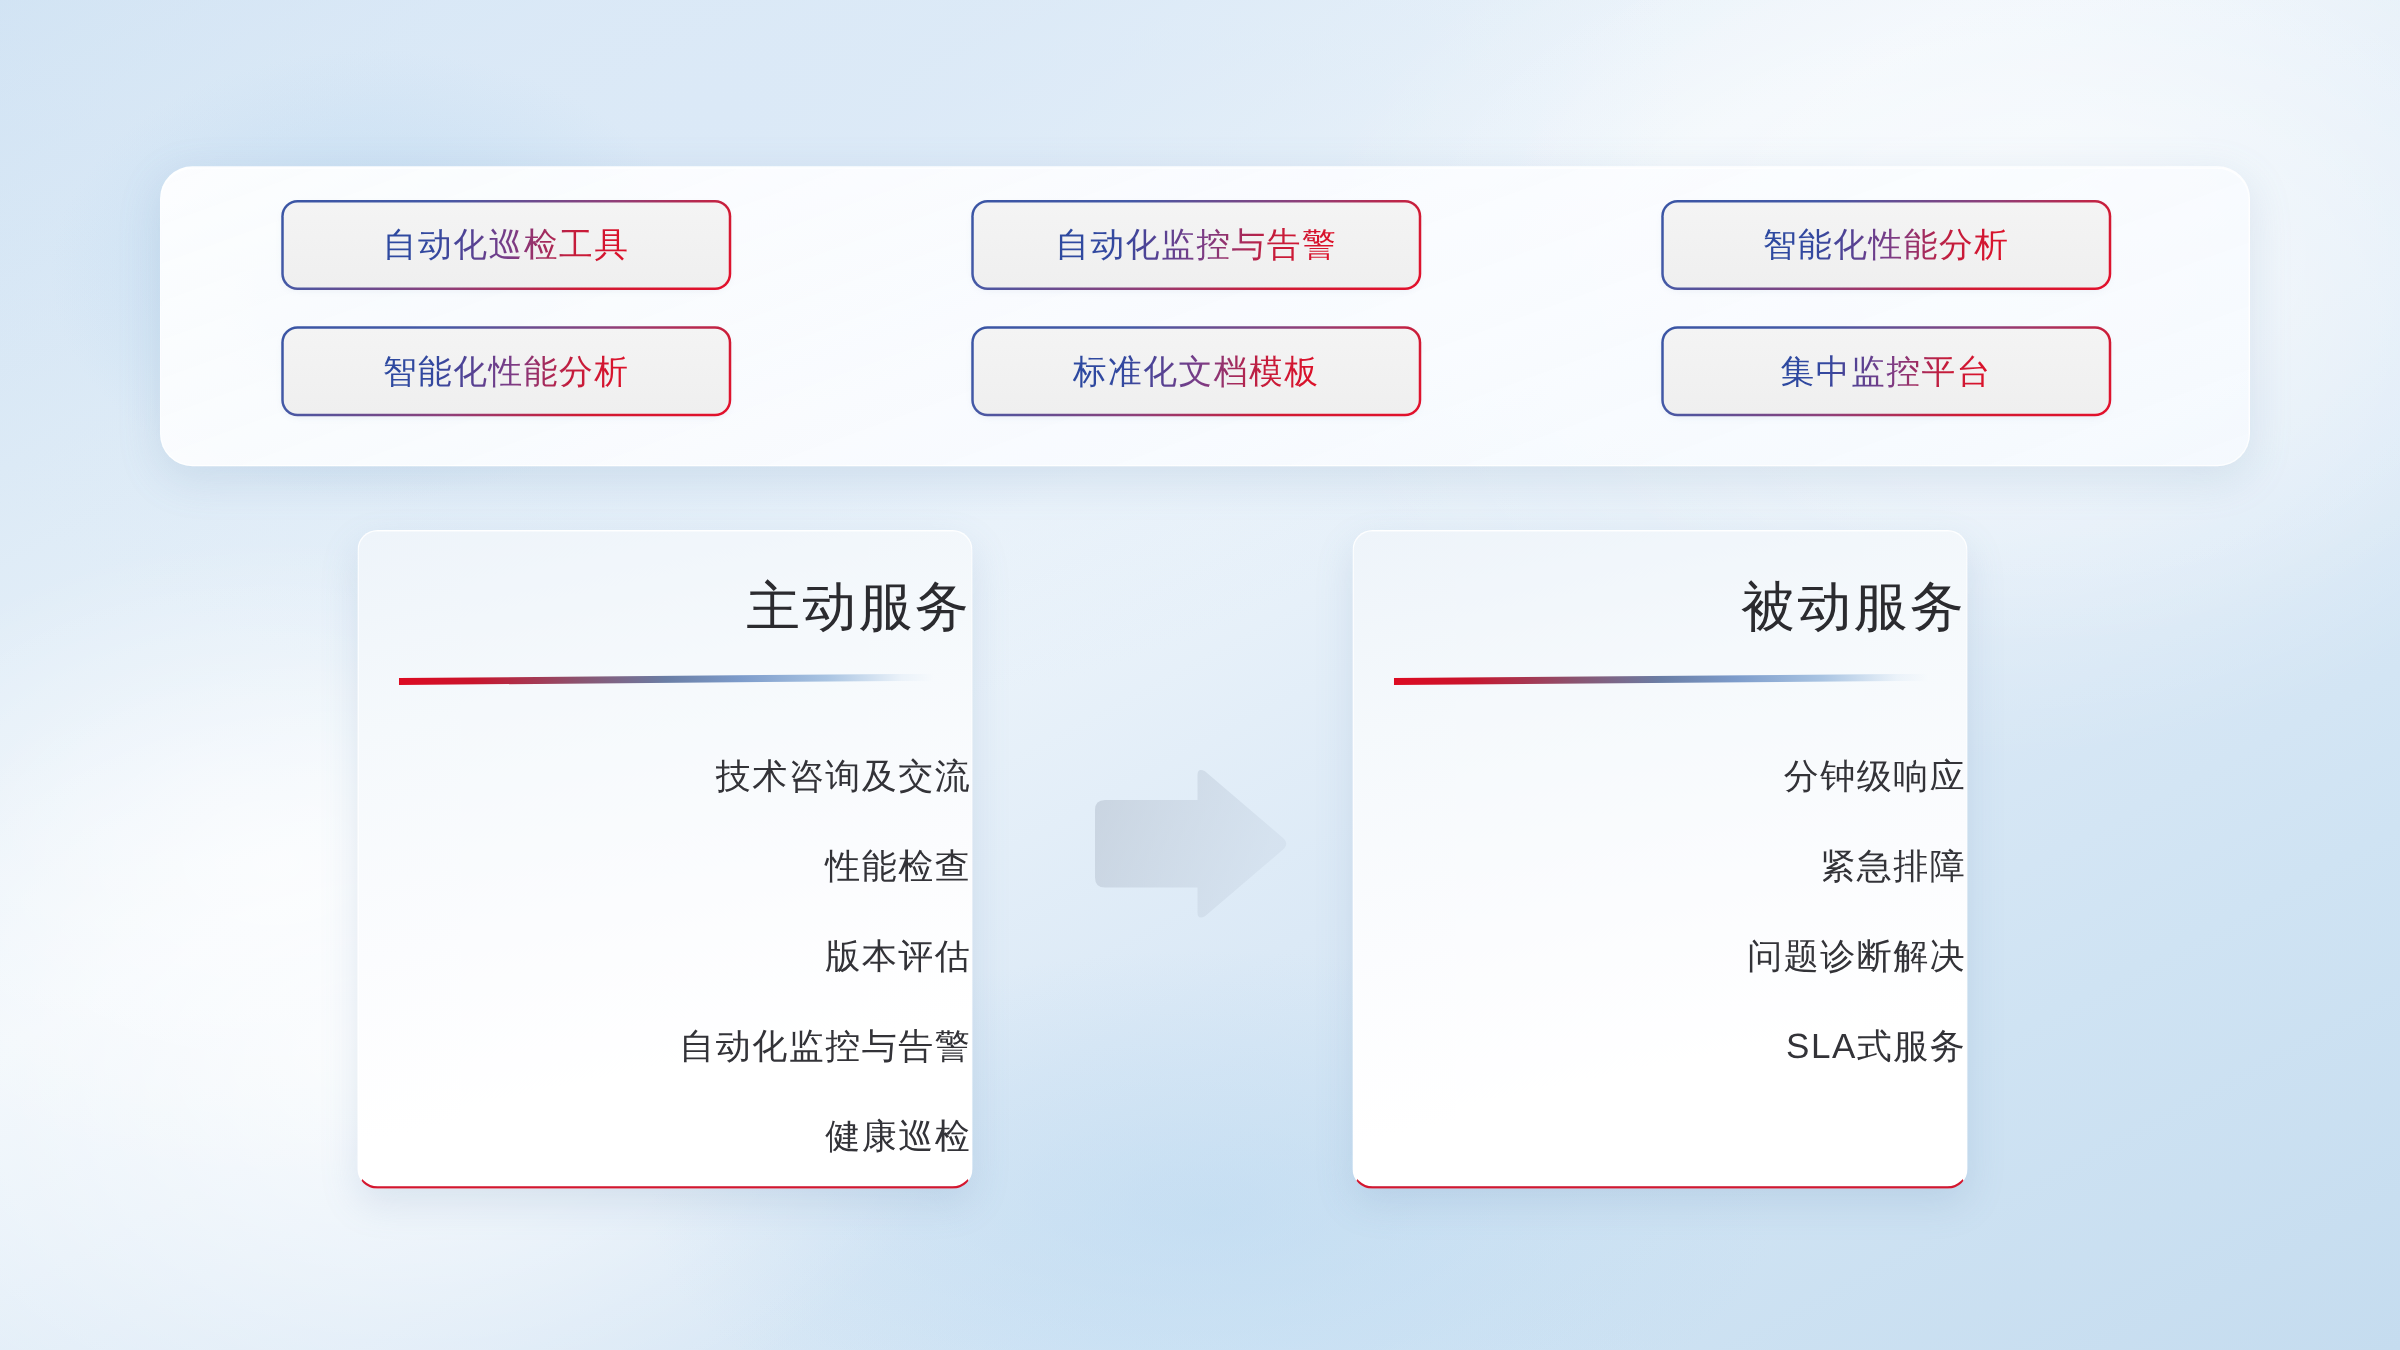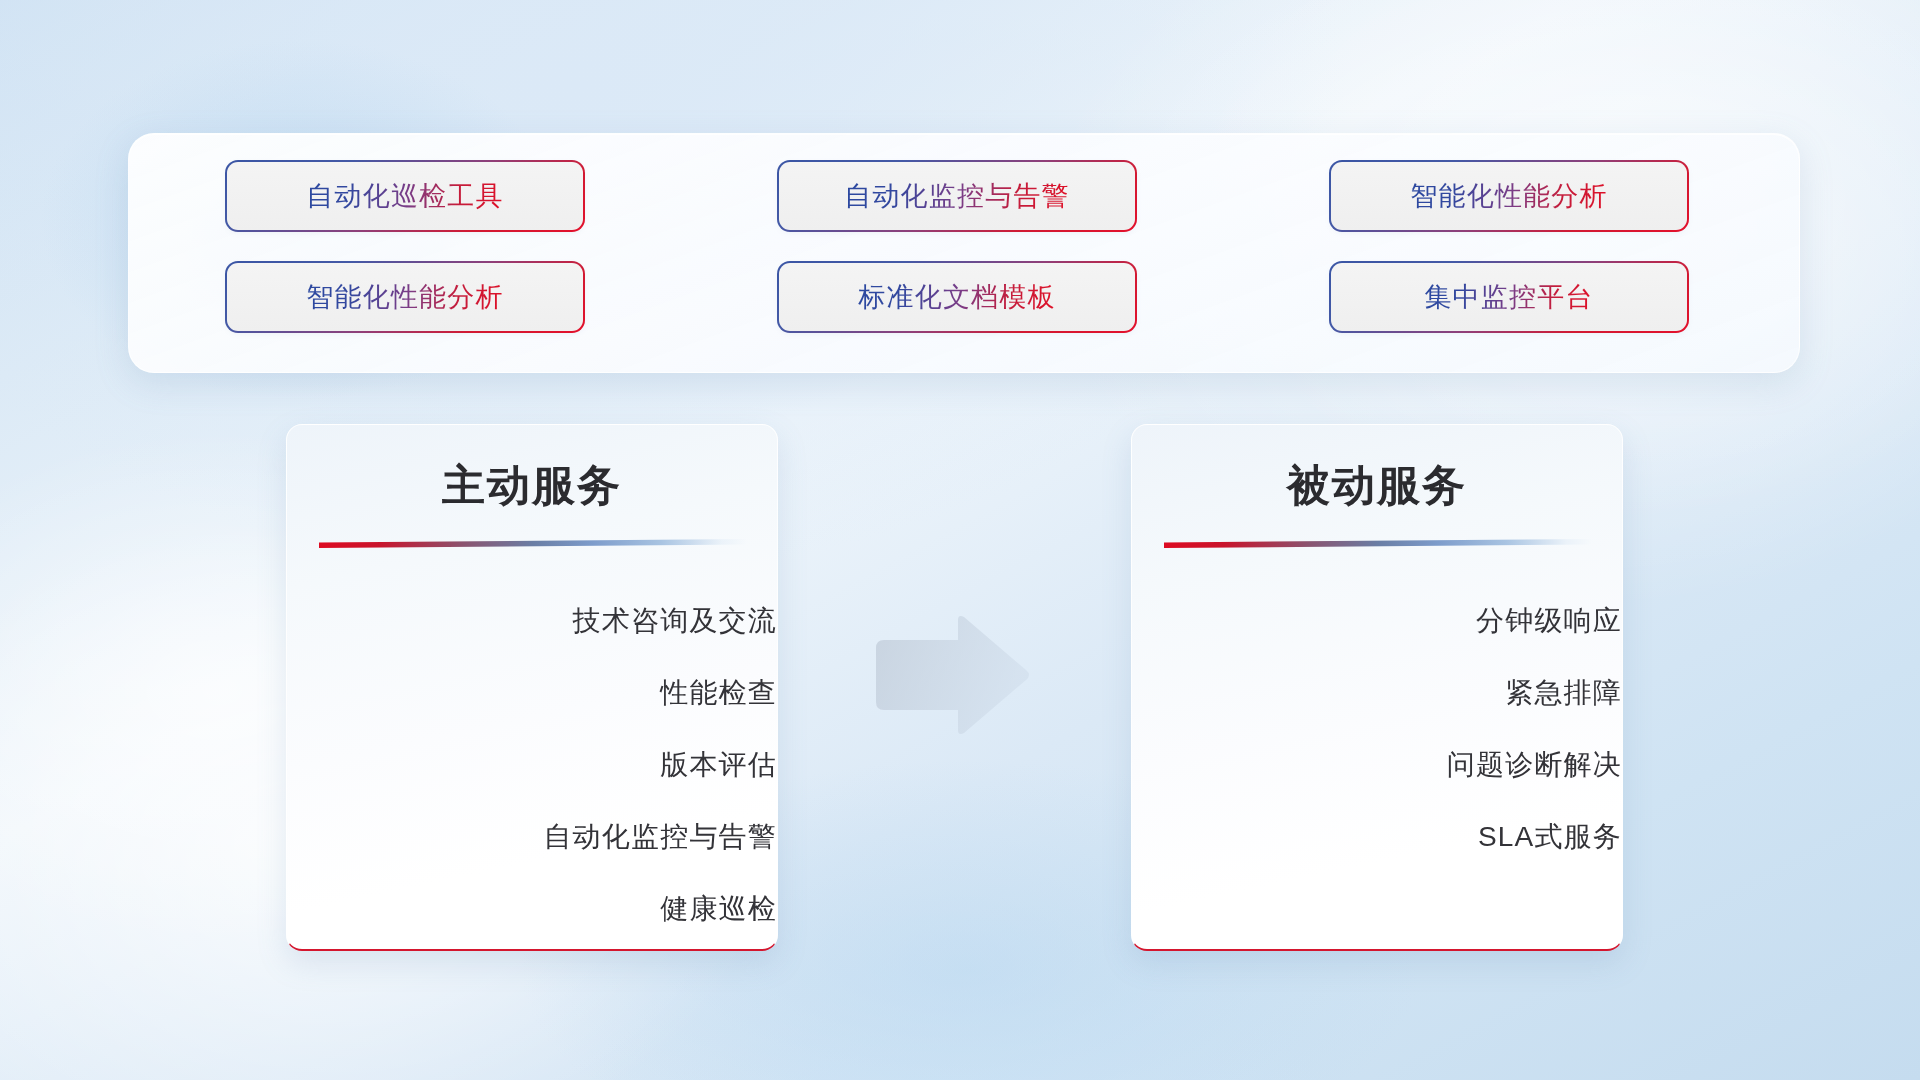--- a/index.html
+++ b/index.html
@@ -111,30 +111,30 @@
     height: 527px;
     top: 424px;
     border-radius: 16px;
     background: linear-gradient(168deg, #eef4fa 0%, #f5f9fc 26%, #fbfcfe 55%, #ffffff 78%, #ffffff 100%);
     box-shadow: 0 12px 30px rgba(100,138,177,0.17);
     border: 1px solid rgba(255,255,255,0.9);
     border-bottom: 2px solid #d4162e;
     overflow: hidden;
   }
   .service-card.left  { left: 286px; }
-  .service-card.right { left: 1131px; }
+  .service-card.right { left: 1082px; }
 
   .card-title {
     position: absolute;
     left: 0;
     right: 0;
     top: 32px;
-    text-align: center;
+    text-align: right;
     font-size: 43px;
-    font-weight: 700;
+    font-weight: 400;
     color: #2b2b2f;
     letter-spacing: 2px;
   }
 
   .card-divider {
     position: absolute;
     left: 32px;
     top: 114px;
     width: 428px;
     height: 9px;

